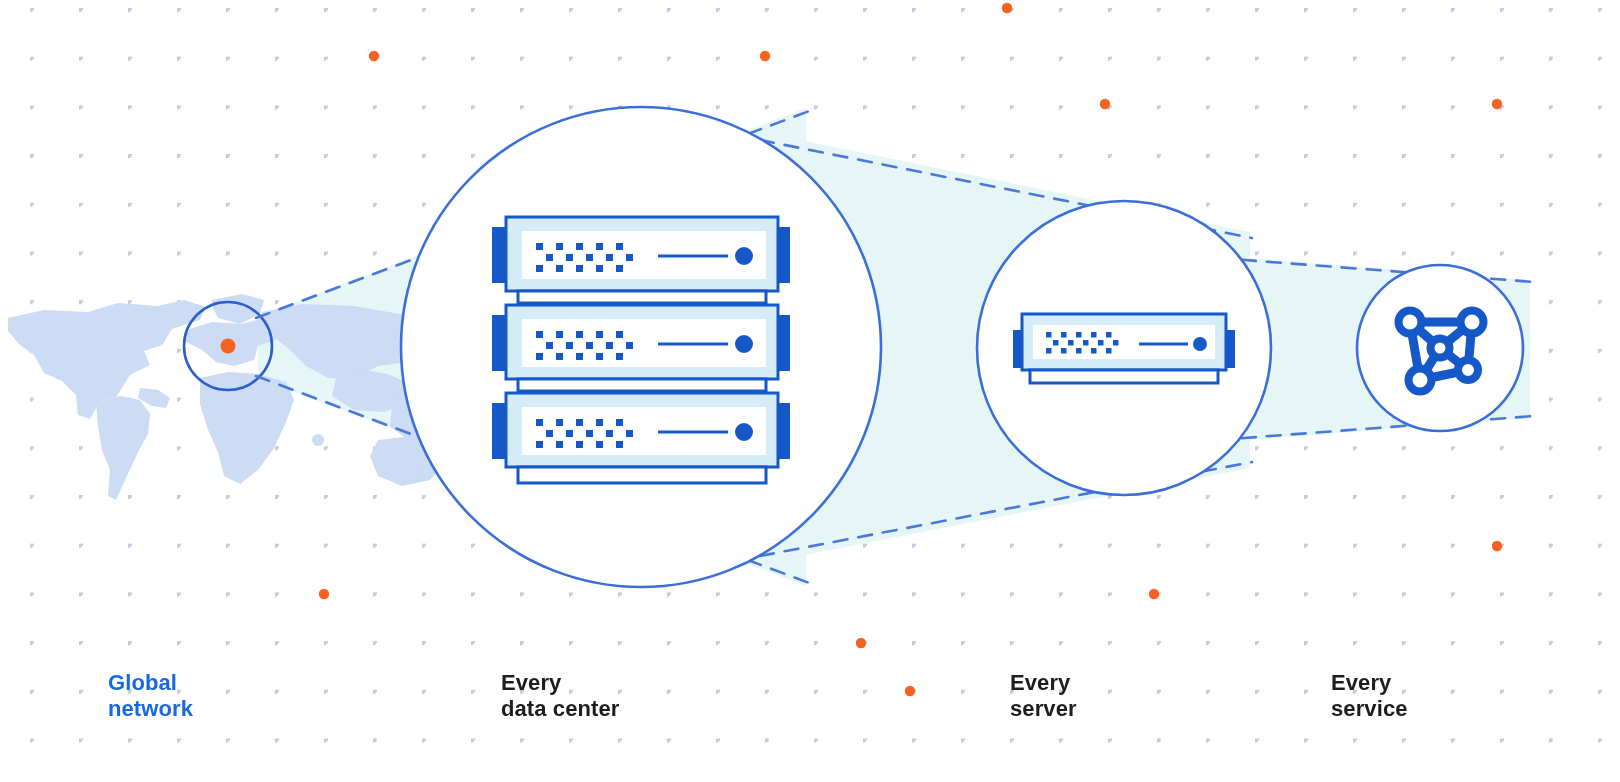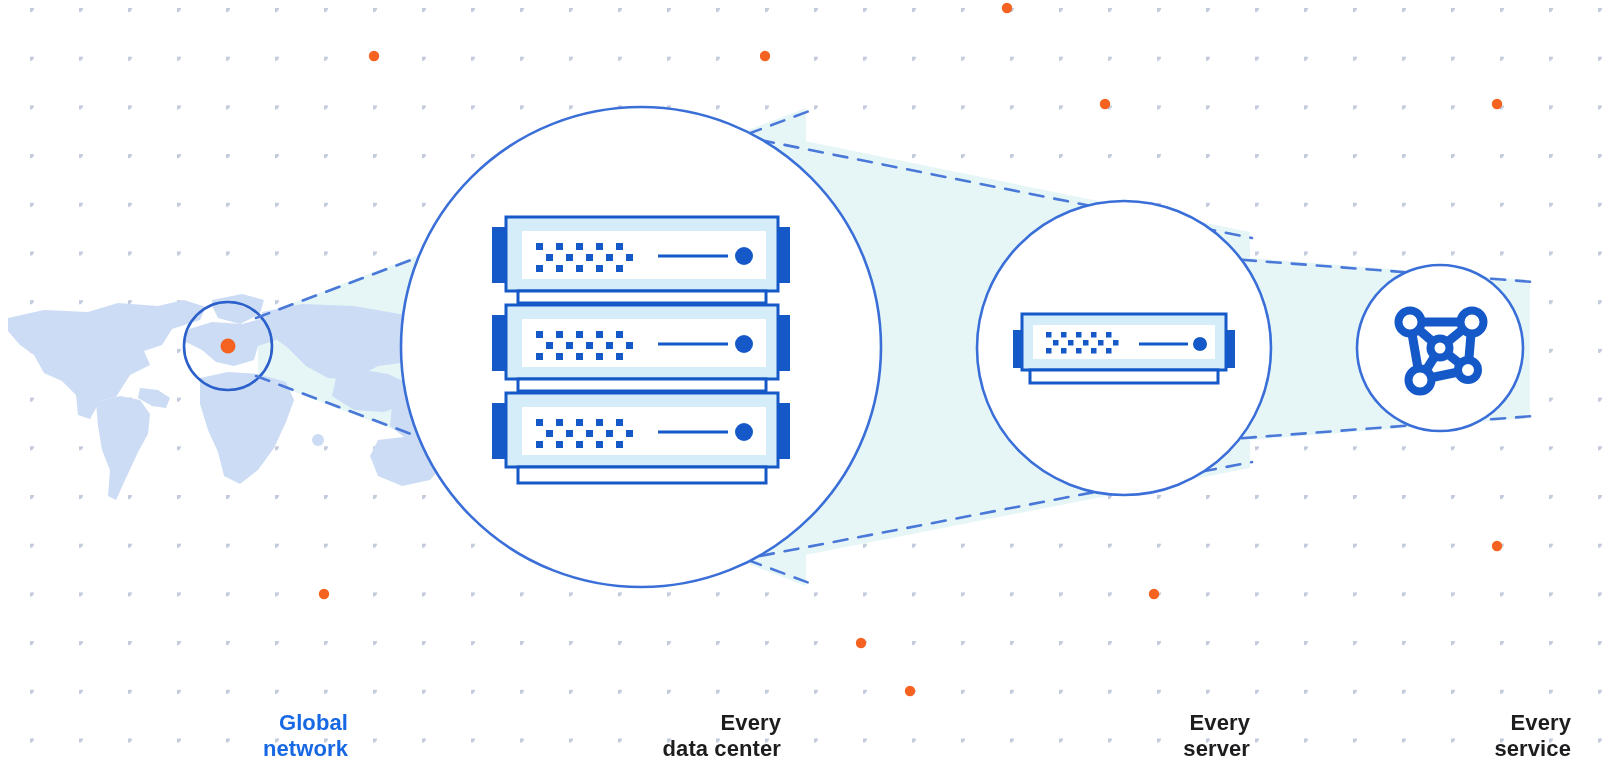--- a/index.html
+++ b/index.html
@@ -7,28 +7,27 @@
     width:1620px;height:782px;
     background:#ffffff;
     font-family:"Liberation Sans", sans-serif;
     overflow:hidden;
     position:relative;
   }
   #stage{position:absolute;inset:0;width:1620px;height:782px;}
   #stage svg{position:absolute;top:0;left:0;}
   .lbl{
     position:absolute;
-    text-align:right;
+    text-align:left;
     font-size:22px;
     line-height:26px;
     font-weight:700;
     color:#1d1d1f;
     letter-spacing:.1px;
     white-space:pre-line;
-    margin-top:40px;
   }
   .lbl.accent{color:#1668e3;}
 </style>
 </head>
 <body>
 
 <div id="stage">
 
   <svg width="1620" height="782" viewBox="0 0 1620 782">
     <defs>

